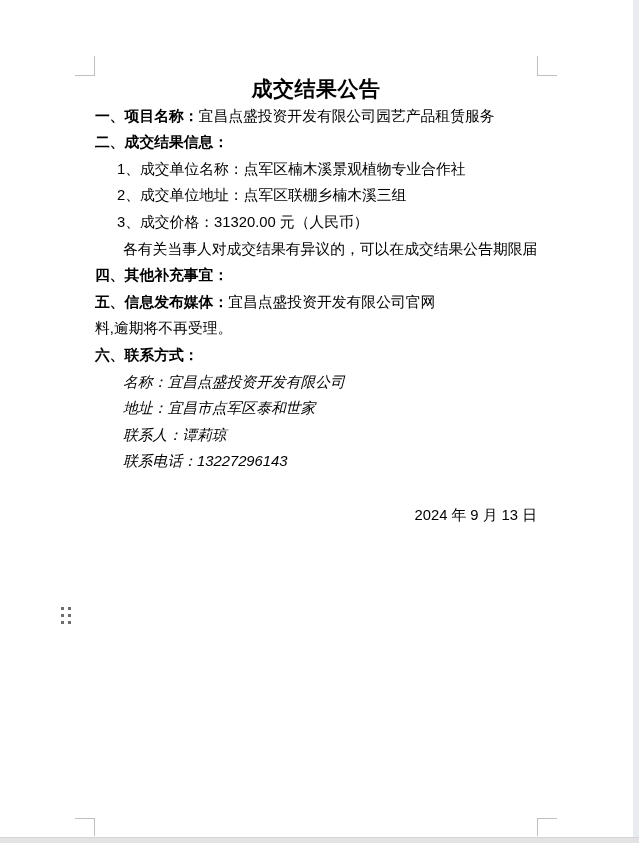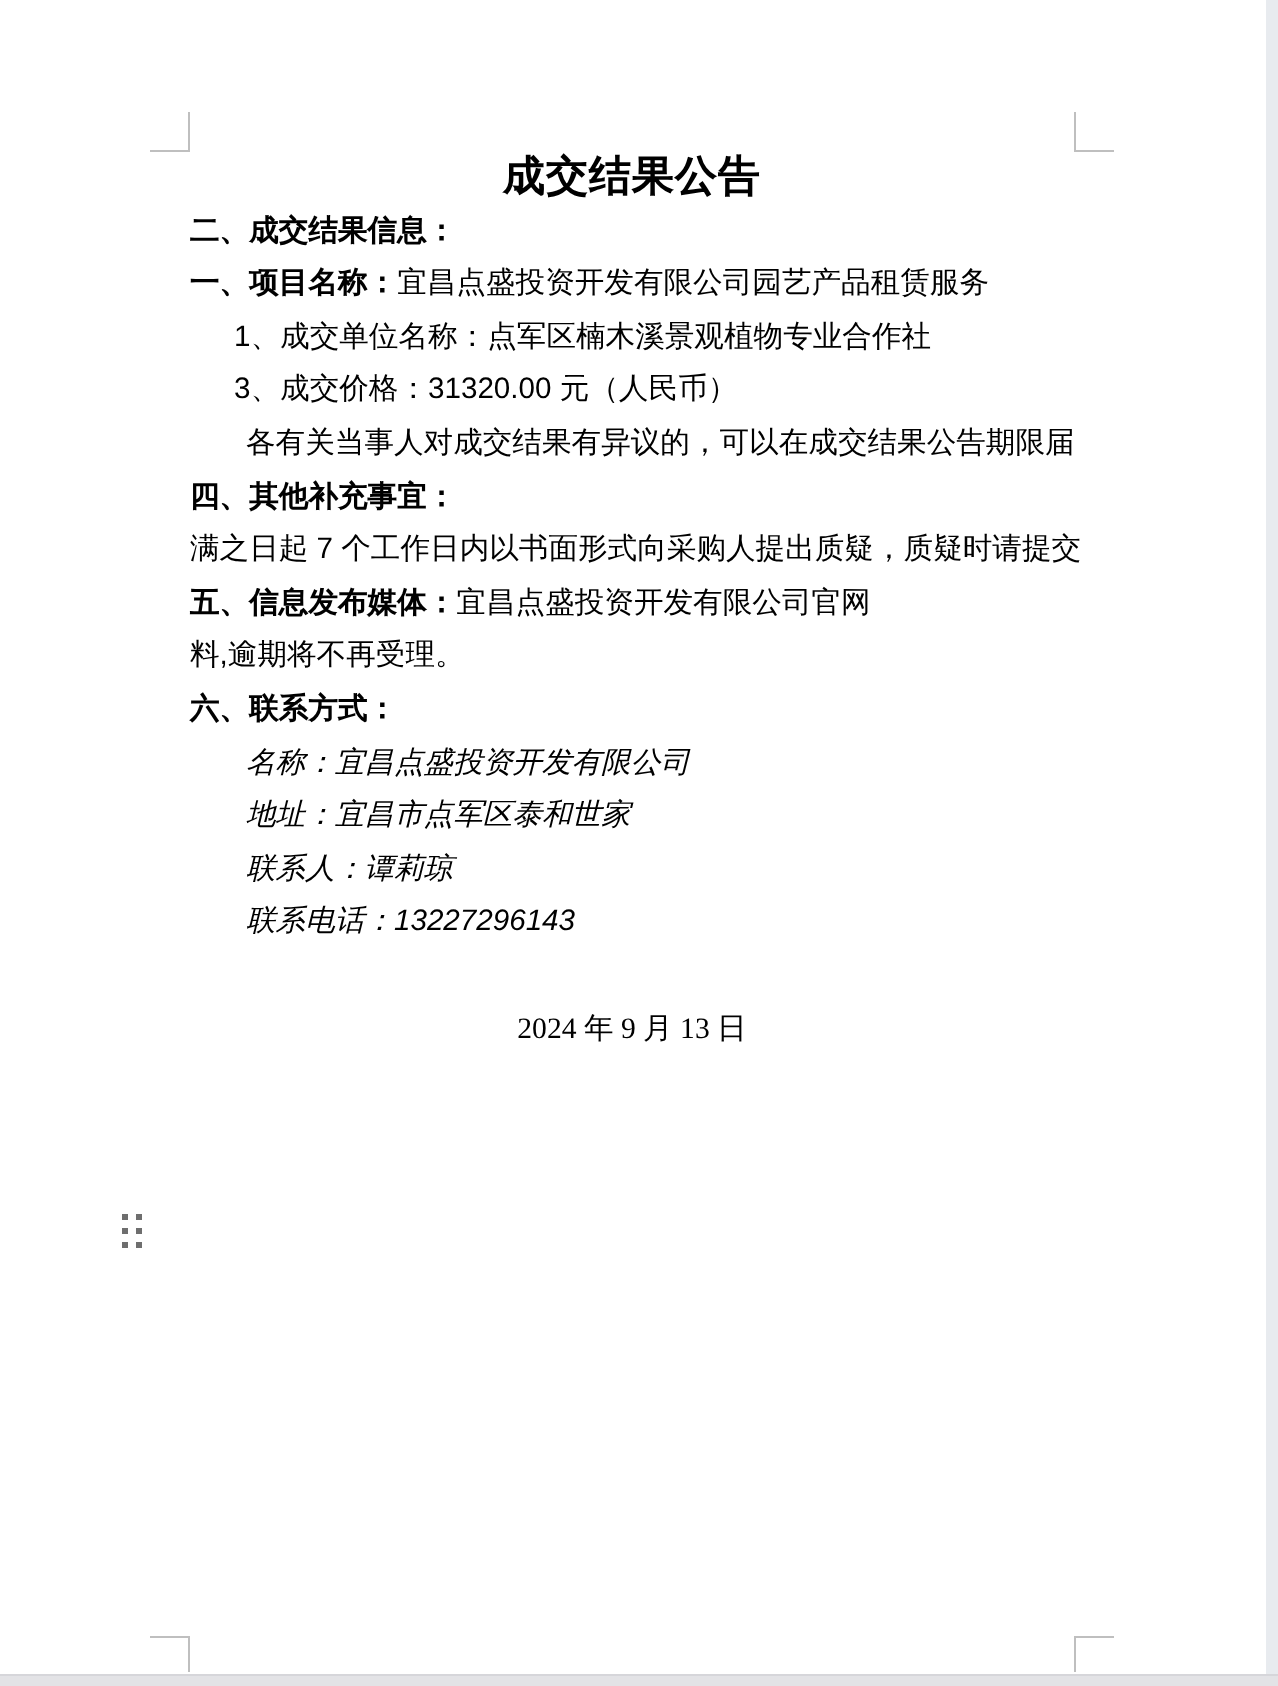--- a/index.html
+++ b/index.html
@@ -44,23 +44,22 @@
     font-size: 21px;
     font-weight: bold;
     text-align: center;
     letter-spacing: 0.5px;
   }
   .label { font-weight: bold; }
   .sub-line  { padding-left: 22px; }
   .contact-line { padding-left: 28px; font-style: italic; }
   .para-first { text-indent: 28px; }
   .date-line {
-    text-align: center;
+    text-align: right;
     margin-top: 26.6px;
-    font-family: Liberation Serif, serif;
   }
   .anchor-dots {
     position: absolute;
     left: 61px; top: 607px;
     width: 10px; height: 17px;
     display: grid;
     grid-template-columns: 3px 3px;
     grid-template-rows: 3px 3px 3px;
     column-gap: 4px;
     row-gap: 4px;
@@ -75,32 +74,32 @@
 
   <span class="crop-mark crop-tl"></span>
   <span class="crop-mark crop-tr"></span>
   <span class="crop-mark crop-bl"></span>
   <span class="crop-mark crop-br"></span>
 
   <div class="content">
 
     <div class="line title-line">成交结果公告</div>
 
+    <div class="line"><span class="label">一、项目名称：</span><span>宜昌点盛投资开发有限公司园艺产品租赁服务</span></div>
+
     <div class="line"><span class="label">二、成交结果信息：</span><span></span></div>
 
-    <div class="line"><span class="label">一、项目名称：</span><span>宜昌点盛投资开发有限公司园艺产品租赁服务</span></div>
-
     <div class="line sub-line">1、成交单位名称：点军区楠木溪景观植物专业合作社</div>
+    <div class="line sub-line">2、成交单位地址：点军区联棚乡楠木溪三组</div>
     <div class="line sub-line">3、成交价格：31320.00 元（人民币）</div>
 
 
     <div class="line para-first">各有关当事人对成交结果有异议的，可以在成交结果公告期限届</div>
 
     <div class="line"><span class="label">四、其他补充事宜：</span><span></span></div>
-    <div class="line">满之日起 7 个工作日内以书面形式向采购人提出质疑，质疑时请提交</div>
     <div class="line"><span class="label">五、信息发布媒体：</span><span>宜昌点盛投资开发有限公司官网</span></div>
 
     <div class="line">料,逾期将不再受理。</div>
 
     <div class="line"><span class="label">六、联系方式：</span><span></span></div>
 
     <div class="line contact-line">名称：宜昌点盛投资开发有限公司</div>
     <div class="line contact-line">地址：宜昌市点军区泰和世家</div>
     <div class="line contact-line">联系人：谭莉琼</div>
     <div class="line contact-line">联系电话：13227296143</div>

